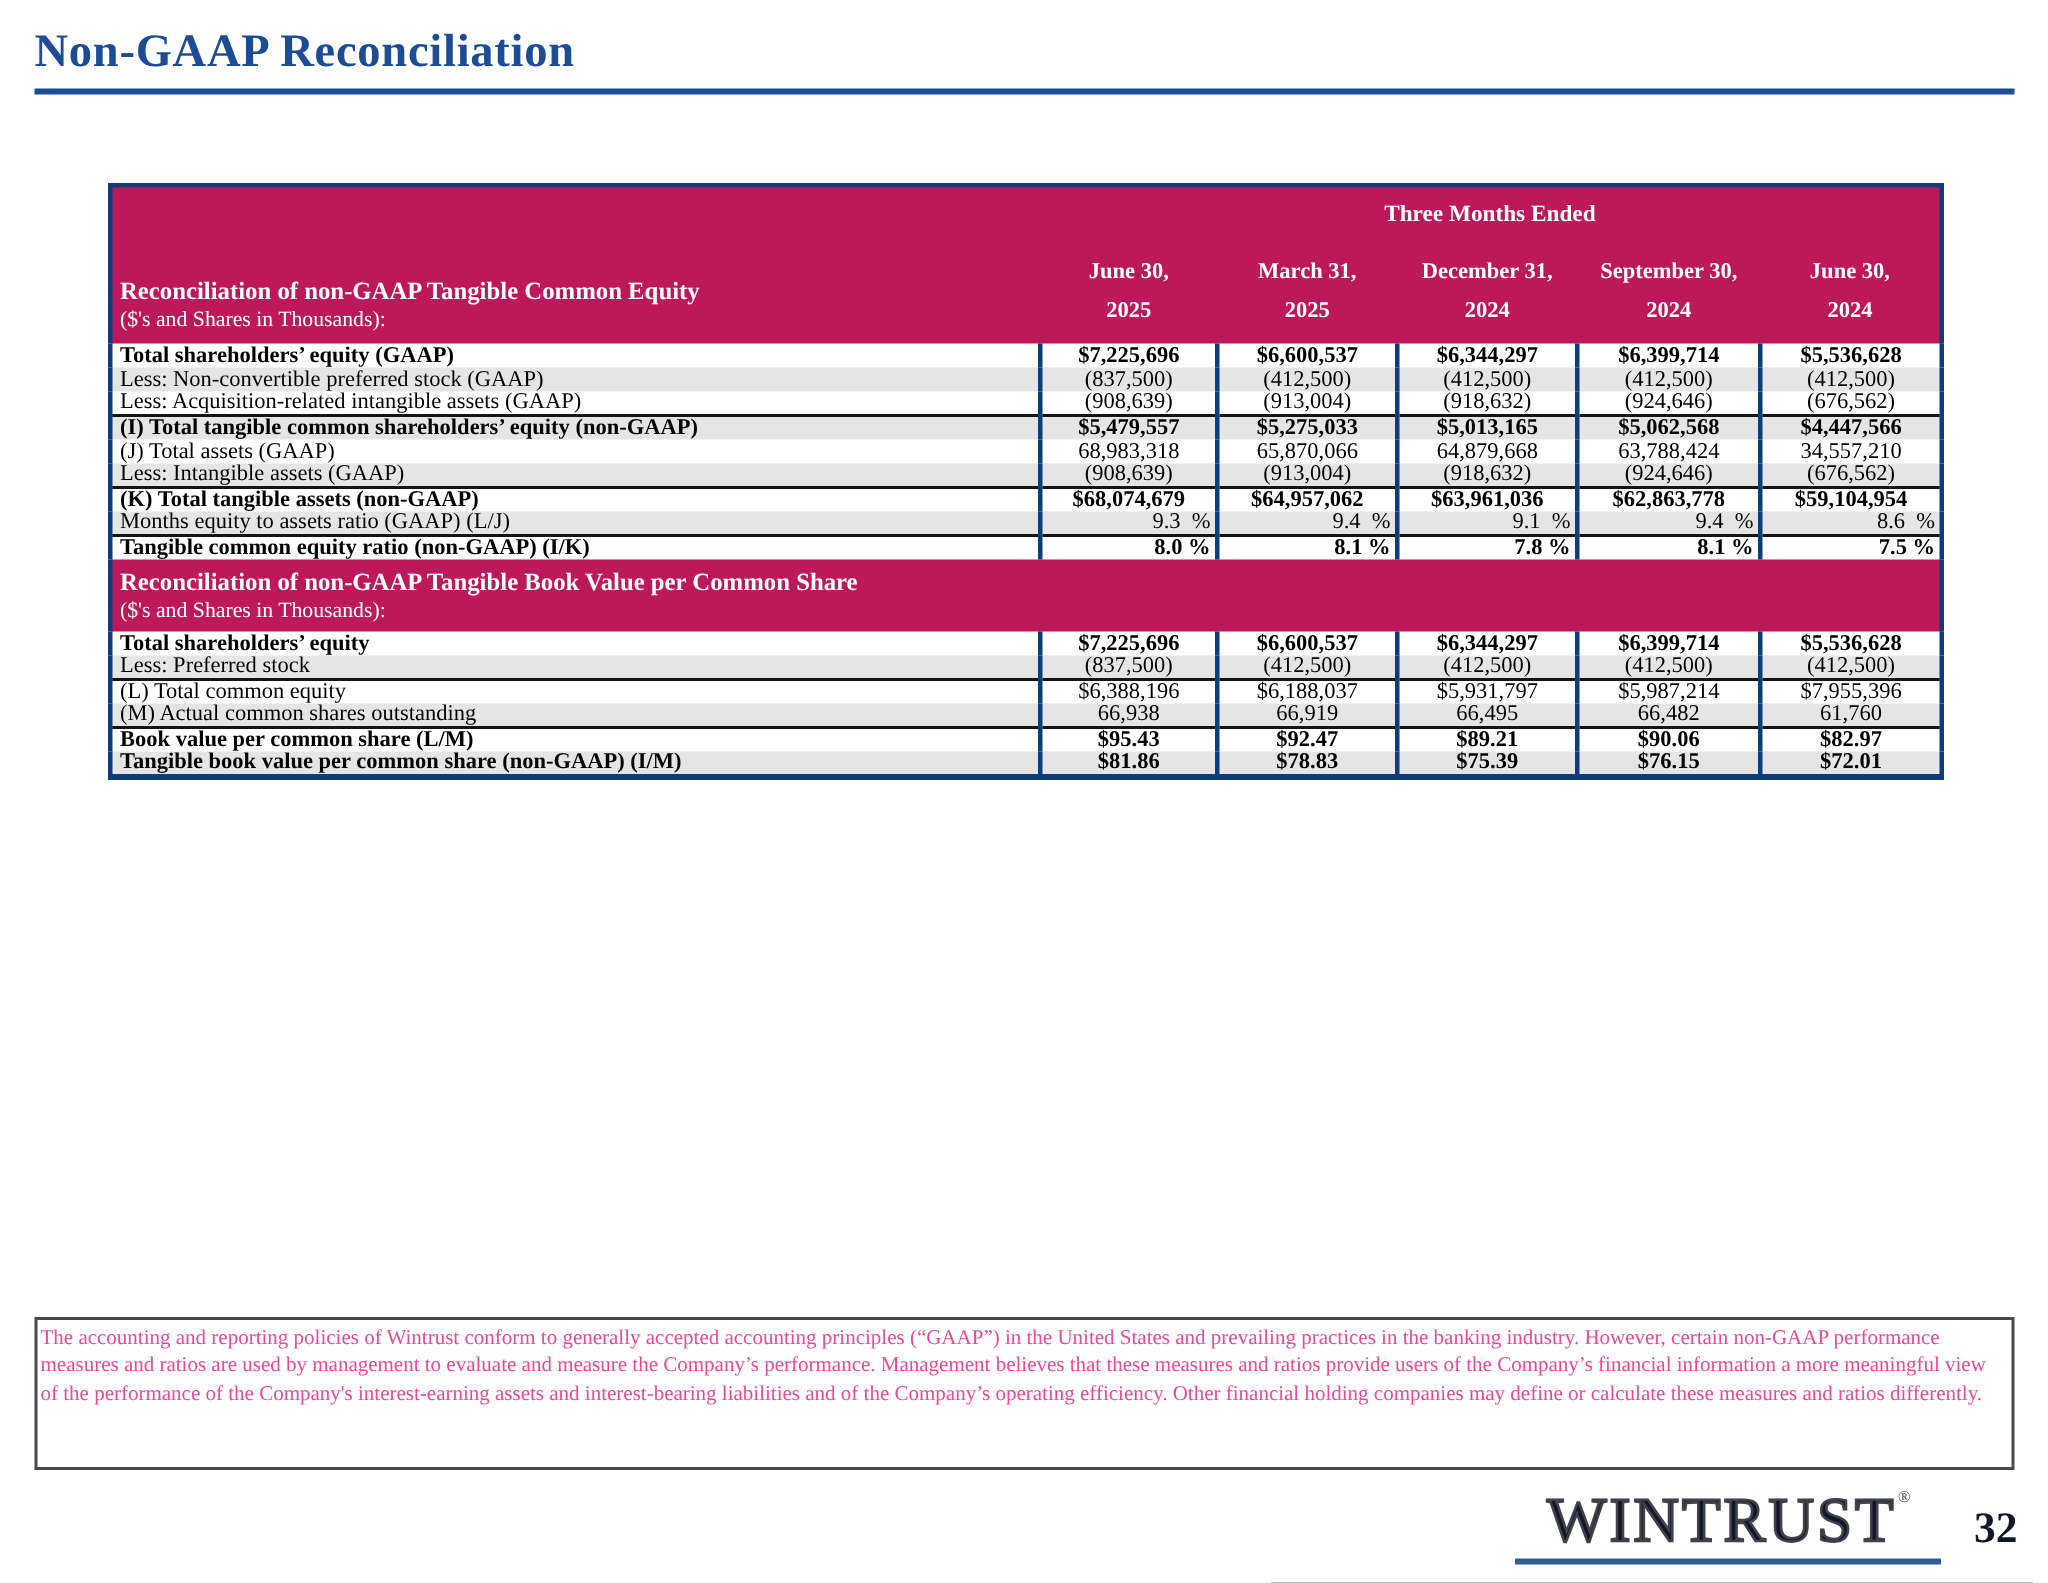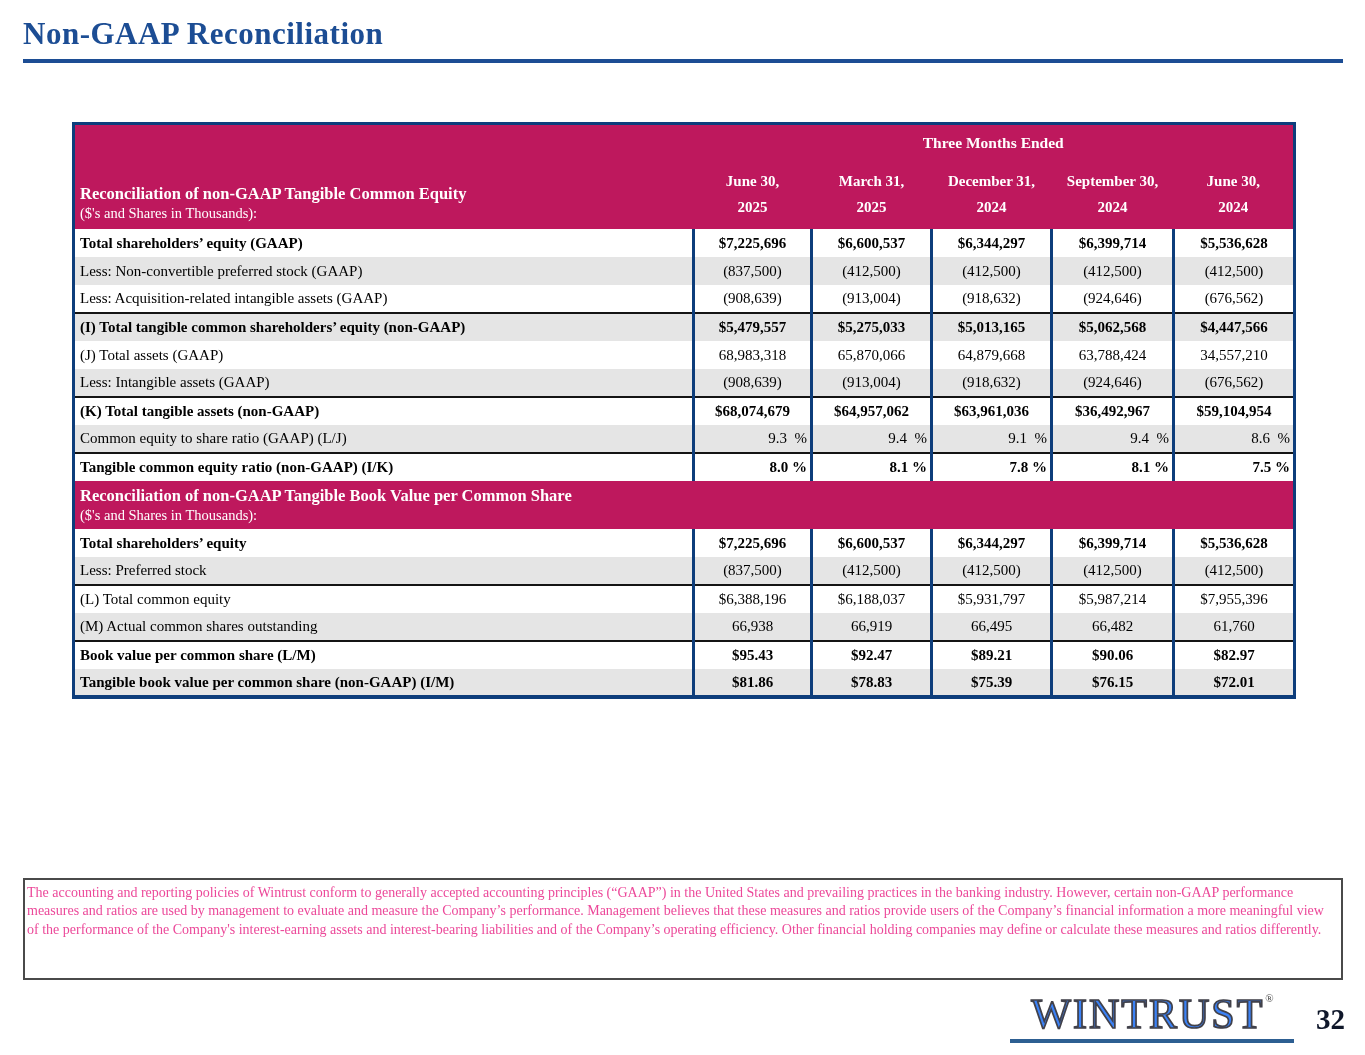--- a/index.html
+++ b/index.html
@@ -19,38 +19,38 @@
   col.c-d4{width:122px;}col.c-d5{width:121px;}
 
   thead th, td.sec2-cell{background:#be185d;color:#ffffff;}
   .label-head{text-align:left;vertical-align:bottom;padding:0 0 7px 5px;}
   .sec-title{font-size:16.5px;font-weight:bold;line-height:1.2;}
   .sec-sub{font-size:14.5px;font-weight:normal;line-height:1.25;}
   .span-head{font-size:15.5px;font-weight:bold;text-align:center;vertical-align:middle;height:33px;}
   .date-head{font-size:15px;font-weight:bold;text-align:center;vertical-align:middle;
              white-space:pre-line;line-height:1.7;height:67px;}
 
-  tbody tr.data-row{height:28px;}
+  tbody tr.data-row{height:16px;}
   tbody td{font-size:15px;padding:0;line-height:1.0;}
   td.lab{text-align:left;padding-left:5px;}
   td.val{text-align:center;border-left:3px solid #0d3d7b;white-space:pre;}
   td.val.pr{text-align:right;padding-right:3px;}
   tr.alt{background:#e5e5e5;}
   tr.b td{font-weight:bold;}
   tr.tl td{border-top:2px solid #141414;}
   td.sec2-cell{height:48px;vertical-align:middle;text-align:left;padding-left:5px;}
 
   
   .footnote{position:absolute;left:23px;top:878px;width:1320px;height:102px;
             border:2px solid #4a4a4a;box-sizing:border-box;padding:4px 9px 0 2px;
             font-size:14px;line-height:1.32;color:#ec4899;text-align:left;}
 
   
   .logo{position:absolute;left:1010px;top:990px;width:284px;text-align:center;}
-  .logo-text{font-size:42px;letter-spacing:2px;color:#3b82f6;
+  .logo-text{font-size:42px;letter-spacing:2px;color:#0f172a;
              -webkit-text-stroke:1.7px #41414a;text-shadow:0 0 1px #41414a;}
   .logo-reg{font-size:11px;color:#444;-webkit-text-stroke:0px transparent;text-shadow:none;
             position:relative;top:-20px;left:1px;}
   .logo-bar{margin-top:1px;height:4px;width:100%;background:#2d5f92;}
   .page-num{position:absolute;left:1316px;top:1003px;font-size:29px;font-weight:bold;color:#0f172a;}
 </style>
 </head>
 <body>
 
 <div class="slide">
@@ -135,25 +135,25 @@
           <td class="val">(913,004)</td>
           <td class="val">(918,632)</td>
           <td class="val">(924,646)</td>
           <td class="val">(676,562)</td>
         </tr>
         <tr class="data-row b tl">
           <td class="lab">(K) Total tangible assets (non-GAAP)</td>
           <td class="val">$68,074,679</td>
           <td class="val">$64,957,062</td>
           <td class="val">$63,961,036</td>
-          <td class="val">$36,492,967</td>
+          <td class="val">$62,863,778</td>
           <td class="val">$59,104,954</td>
         </tr>
         <tr class="data-row alt">
-          <td class="lab">Common equity to share ratio (GAAP) (L/J)</td>
+          <td class="lab">Months equity to assets ratio (GAAP) (L/J)</td>
           <td class="val pr">9.3  %</td>
           <td class="val pr">9.4  %</td>
           <td class="val pr">9.1  %</td>
           <td class="val pr">9.4  %</td>
           <td class="val pr">8.6  %</td>
         </tr>
         <tr class="data-row b tl">
           <td class="lab">Tangible common equity ratio (non-GAAP) (I/K)</td>
           <td class="val pr">8.0 %</td>
           <td class="val pr">8.1 %</td>

